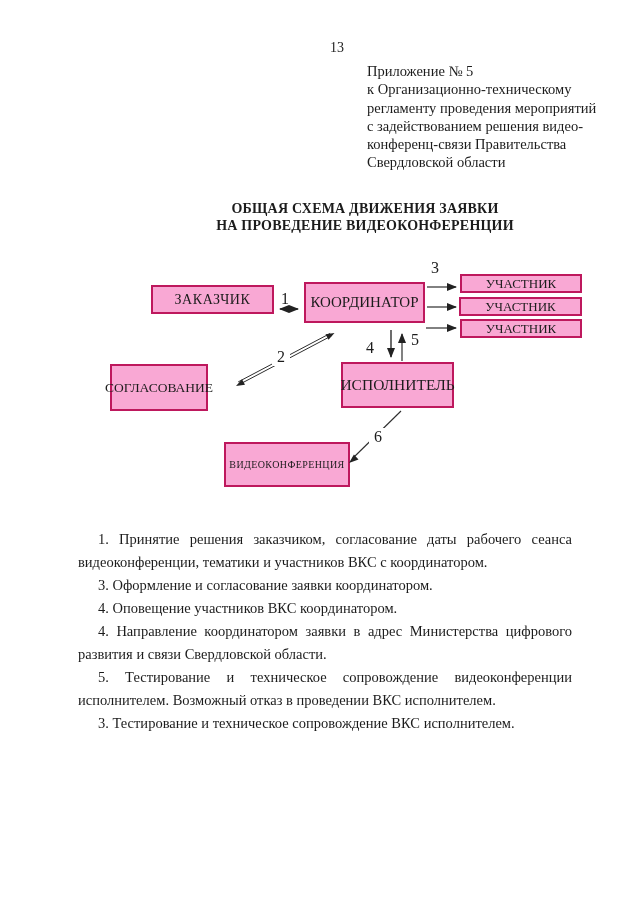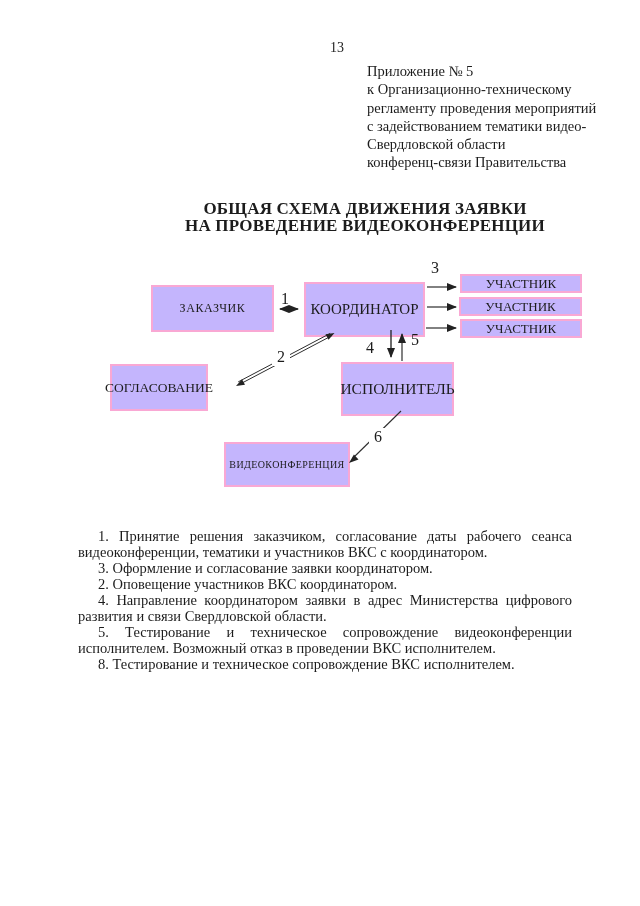--- a/index.html
+++ b/index.html
@@ -18,71 +18,71 @@
     font-size: 14px; text-align: left;
   }
   .appendix {
     left: 367px; top: 62px; width: 220px;
     font-size: 14.5px; line-height: 18.3px;
   }
   .appendix div { white-space: nowrap; }
   .doc-title {
     left: 95px; top: 200px; width: 540px;
     text-align: center; font-weight: bold;
-    font-size: 17px; line-height: 17px;
+    font-size: 14px; line-height: 17px;
     letter-spacing: 0.2px;
   }
   .box {
     position: absolute;
-    border: 2px solid #f9a8d4;
-    background: #c4b5fd;
+    border: 2px solid #be185d;
+    background: #f9a8d4;
     display: flex; align-items: center; justify-content: center;
     text-align: center; white-space: nowrap;
     box-sizing: border-box;
   }
-  #box-customer        { left: 151px; top: 285px; width: 123px; height: 47px; font-size: 12px; letter-spacing: 0.6px; }
-  #box-coordinator     { left: 304px; top: 282px; width: 121px; height: 55px; font-size: 15px; }
+  #box-customer        { left: 151px; top: 285px; width: 123px; height: 29px; font-size: 14px; letter-spacing: 0.6px; }
+  #box-coordinator     { left: 304px; top: 282px; width: 121px; height: 41px; font-size: 15px; }
   #box-participant-1   { left: 460px; top: 274px; width: 122px; height: 19px; font-size: 13px; }
   #box-participant-2   { left: 459px; top: 297px; width: 123px; height: 19px; font-size: 13px; }
   #box-participant-3   { left: 460px; top: 319px; width: 122px; height: 19px; font-size: 13px; }
   #box-approval        { left: 110px; top: 364px; width: 98px; height: 47px; font-size: 13.5px; }
-  #box-executor        { left: 341px; top: 362px; width: 113px; height: 54px; font-size: 15.5px; }
+  #box-executor        { left: 341px; top: 362px; width: 113px; height: 46px; font-size: 15.5px; }
   #box-videoconference { left: 224px; top: 442px; width: 126px; height: 45px; font-size: 10px; letter-spacing: 0.4px; }
   .arrows-svg { position: absolute; left: 0; top: 0; pointer-events: none; }
   .num {
     position: absolute; font-size: 16px; line-height: 16px;
   }
   #lbl-1 { left: 281px; top: 291px; }
   #lbl-2 { left: 272px; top: 348px; background: #ffffff; padding: 1px 5px; }
   #lbl-3 { left: 431px; top: 260px; }
   #lbl-4 { left: 366px; top: 340px; }
   #lbl-5 { left: 411px; top: 332px; }
   #lbl-6 { left: 369px; top: 428px; background: #ffffff; padding: 1px 5px; }
   .notes {
     left: 78px; top: 528px; width: 494px;
-    font-size: 14.5px; line-height: 16px;
+    font-size: 14.5px; line-height: 23px;
   }
   .notes p {
     margin: 0; text-align: justify; text-indent: 20px;
   }
 </style>
 </head>
 <body>
 
 <div class="page">
 
   <div class="abs page-number">13</div>
 
   <div class="abs appendix">
     <div>Приложение № 5</div>
     <div>к Организационно-техническому</div>
     <div>регламенту проведения мероприятий</div>
-    <div>с задействованием тематики видео-</div>
+    <div>с задействованием решения видео-</div>
+    <div>конференц-связи Правительства</div>
     <div>Свердловской области</div>
-    <div>конференц-связи Правительства</div>
   </div>
 
   <div class="abs doc-title">
     <div>ОБЩАЯ СХЕМА ДВИЖЕНИЯ ЗАЯВКИ</div>
     <div>НА ПРОВЕДЕНИЕ ВИДЕОКОНФЕРЕНЦИИ</div>
   </div>
 
   <div class="box" id="box-customer">ЗАКАЗЧИК</div>
   <div class="box" id="box-coordinator">КООРДИНАТОР</div>
   <div class="box" id="box-participant-1">УЧАСТНИК</div>
@@ -125,19 +125,19 @@
   <div class="num" id="lbl-1">1</div>
   <div class="num" id="lbl-2">2</div>
   <div class="num" id="lbl-3">3</div>
   <div class="num" id="lbl-4">4</div>
   <div class="num" id="lbl-5">5</div>
   <div class="num" id="lbl-6">6</div>
 
   <div class="abs notes">
     <p>1. Принятие решения заказчиком, согласование даты рабочего сеанса видеоконференции, тематики и участников ВКС с координатором.</p>
     <p>3. Оформление и согласование заявки координатором.</p>
-    <p>2. Оповещение участников ВКС координатором.</p>
+    <p>4. Оповещение участников ВКС координатором.</p>
     <p>4. Направление координатором заявки в адрес Министерства цифрового развития и связи Свердловской области.</p>
     <p>5. Тестирование и техническое сопровождение видеоконференции исполнителем. Возможный отказ в проведении ВКС исполнителем.</p>
-    <p>8. Тестирование и техническое сопровождение ВКС исполнителем.</p>
+    <p>3. Тестирование и техническое сопровождение ВКС исполнителем.</p>
   </div>
 
 </div>
 
 </body></html>

